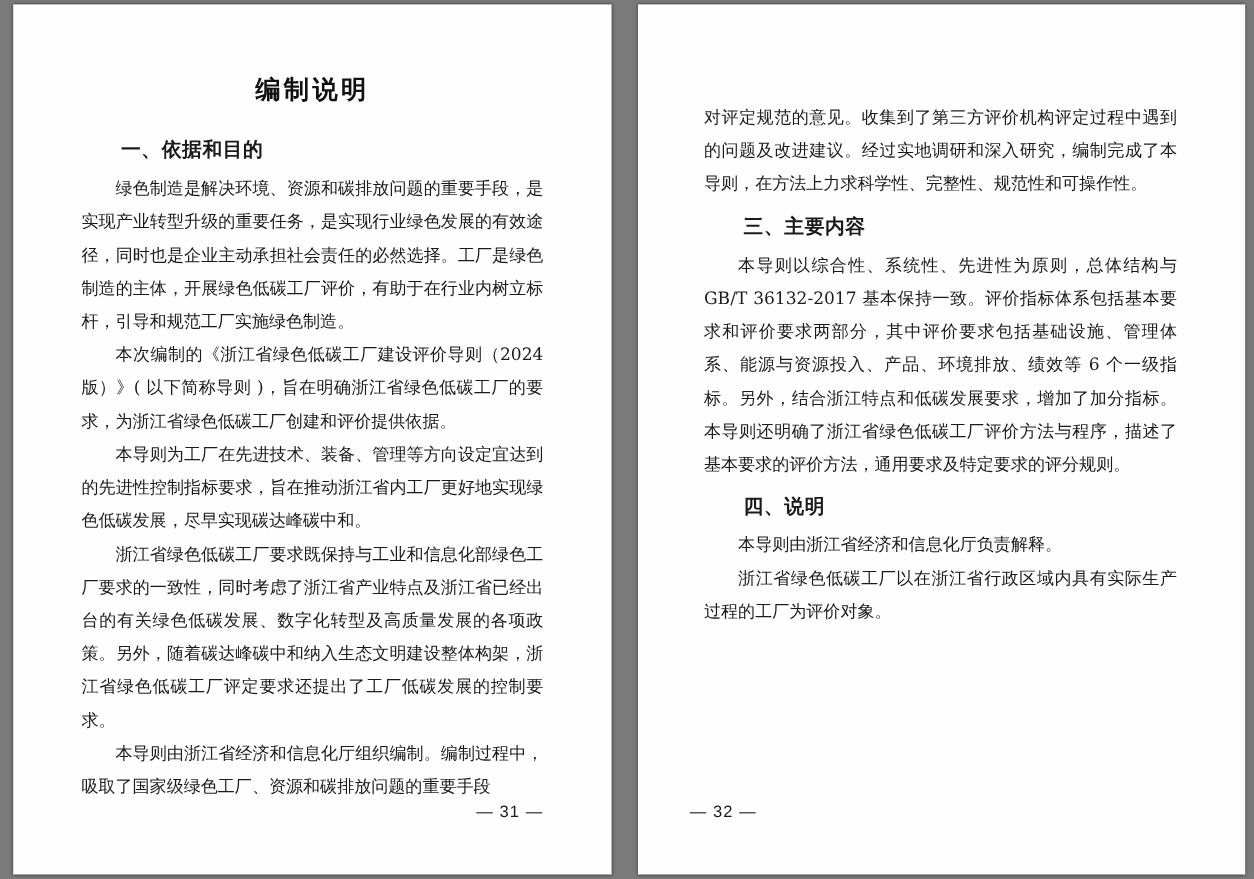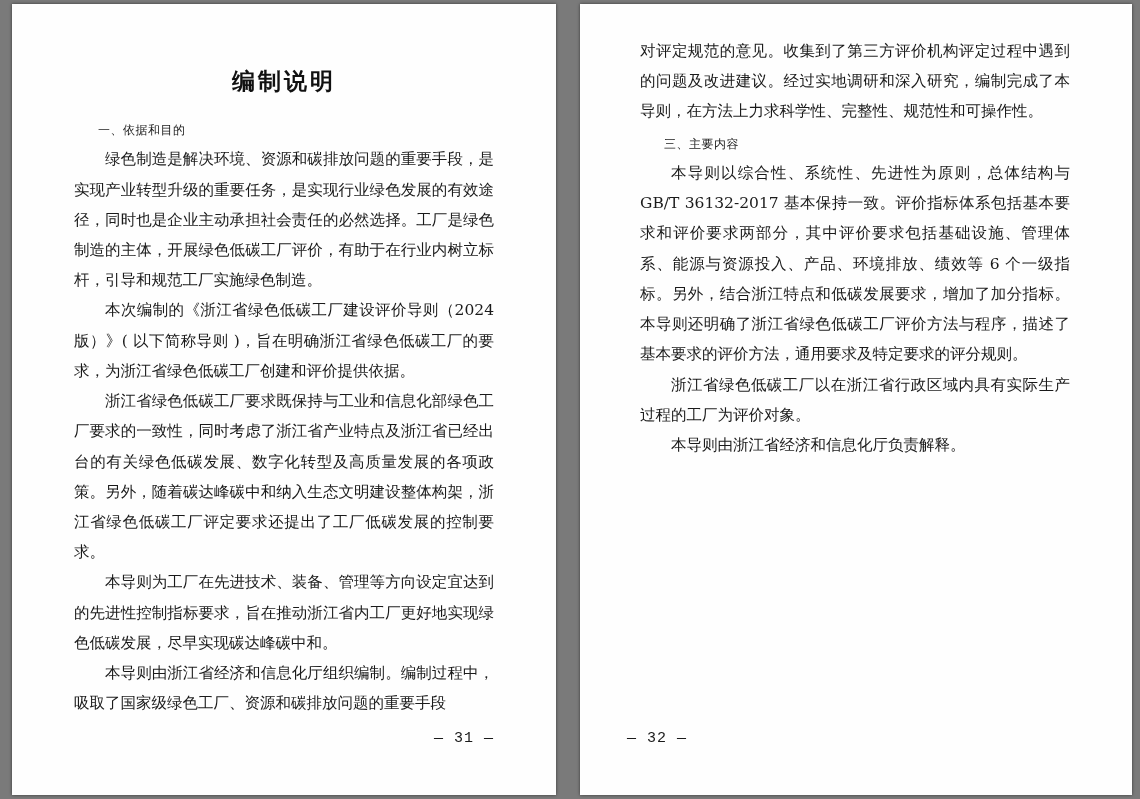--- a/index.html
+++ b/index.html
@@ -27,54 +27,54 @@
     box-shadow: 0 0 3px rgba(0,0,0,0.55);
   }
   .page-left {
     width: 544px;
     height: 791px;
     padding: 56px 62px 14px 62px;
   }
   .page-right {
     width: 552px;
     height: 791px;
-    padding: 32px 62px 0 60px;
+    padding: 88px 62px 0 60px;
   }
   .page-body {
     font-family: "DejaVu Serif", "Liberation Serif", serif;
     color: #1a1a1a;
     font-size: 15.5px;
     line-height: 1.95;
     text-align: justify;
     text-justify: inter-ideograph;
   }
   .doc-title {
     font-family: "DejaVu Serif", "Liberation Serif", serif;
     font-size: 23px;
     font-weight: bold;
     text-align: center;
     letter-spacing: 3px;
     margin: 6px 0 22px 0;
     color: #111;
   }
   .section-heading {
-    font-weight: normal;
-    font-size: 12px;
+    font-weight: bold;
+    font-size: 18px;
     margin: 6px 0 2px 0;
     text-indent: 2em;
     letter-spacing: 0.5px;
   }
   .para {
     text-indent: 2em;
     margin: 0;
   }
   .page-num {
     position: absolute;
     bottom: 48px;
-    font-family: Liberation Mono, monospace;
+    font-family: Liberation Sans, sans-serif;
     font-size: 15px;
     color: #1a1a1a;
     letter-spacing: 1px;
   }
   .page-left .page-num { right: 62px; }
   .page-right .page-num { left: 47px; }
   .gap {
     width: 12px;
   }
 </style>
@@ -82,33 +82,34 @@
 <body>
 
 <div class="spread">
 
   <div class="page page-left">
     <div class="doc-title">编制说明</div>
     <div class="page-body">
       <p class="section-heading">一、依据和目的</p>
       <p class="para">绿色制造是解决环境、资源和碳排放问题的重要手段，是实现产业转型升级的重要任务，是实现行业绿色发展的有效途径，同时也是企业主动承担社会责任的必然选择。工厂是绿色制造的主体，开展绿色低碳工厂评价，有助于在行业内树立标杆，引导和规范工厂实施绿色制造。</p>
       <p class="para">本次编制的《浙江省绿色低碳工厂建设评价导则（2024版）》( 以下简称导则 )，旨在明确浙江省绿色低碳工厂的要求，为浙江省绿色低碳工厂创建和评价提供依据。</p>
+      <p class="para">本导则为工厂在先进技术、装备、管理等方向设定宜达到的先进性控制指标要求，旨在推动浙江省内工厂更好地实现绿色低碳发展，尽早实现碳达峰碳中和。</p>
       <p class="para">浙江省绿色低碳工厂要求既保持与工业和信息化部绿色工厂要求的一致性，同时考虑了浙江省产业特点及浙江省已经出台的有关绿色低碳发展、数字化转型及高质量发展的各项政策。另外，随着碳达峰碳中和纳入生态文明建设整体构架，浙江省绿色低碳工厂评定要求还提出了工厂低碳发展的控制要求。</p>
-      <p class="para">本导则为工厂在先进技术、装备、管理等方向设定宜达到的先进性控制指标要求，旨在推动浙江省内工厂更好地实现绿色低碳发展，尽早实现碳达峰碳中和。</p>
       <p class="para">本导则由浙江省经济和信息化厅组织编制。编制过程中，吸取了国家级绿色工厂、资源和碳排放问题的重要手段</p>
     </div>
     <div class="page-num">— 31 —</div>
   </div>
 
   <div class="gap"></div>
 
   <div class="page page-right">
     <div class="page-body">
       <p class="para" style="text-indent:0">对评定规范的意见。收集到了第三方评价机构评定过程中遇到的问题及改进建议。经过实地调研和深入研究，编制完成了本导则，在方法上力求科学性、完整性、规范性和可操作性。</p>
       <p class="section-heading">三、主要内容</p>
       <p class="para">本导则以综合性、系统性、先进性为原则，总体结构与GB/T 36132-2017 基本保持一致。评价指标体系包括基本要求和评价要求两部分，其中评价要求包括基础设施、管理体系、能源与资源投入、产品、环境排放、绩效等 6 个一级指标。另外，结合浙江特点和低碳发展要求，增加了加分指标。本导则还明确了浙江省绿色低碳工厂评价方法与程序，描述了基本要求的评价方法，通用要求及特定要求的评分规则。</p>
+      <p class="section-heading">四、说明</p>
+      <p class="para">本导则由浙江省经济和信息化厅负责解释。</p>
       <p class="para">浙江省绿色低碳工厂以在浙江省行政区域内具有实际生产过程的工厂为评价对象。</p>
-      <p class="para">本导则由浙江省经济和信息化厅负责解释。</p>
     </div>
     <div class="page-num">— 32 —</div>
   </div>
 
 </div>
 
 </body></html>

